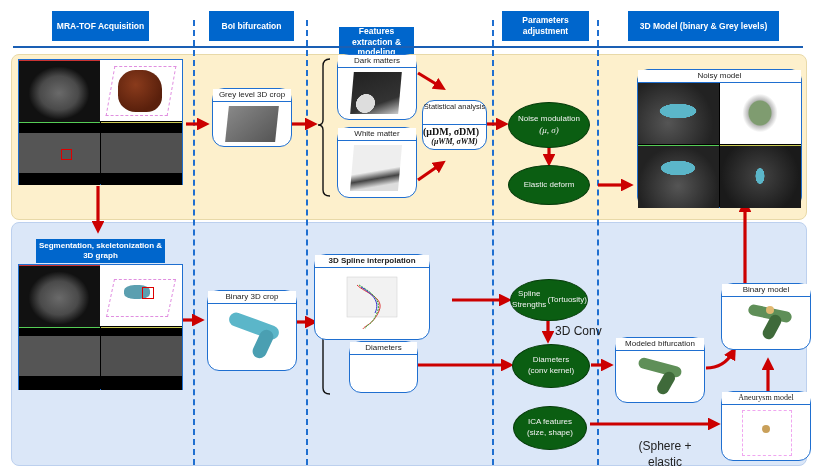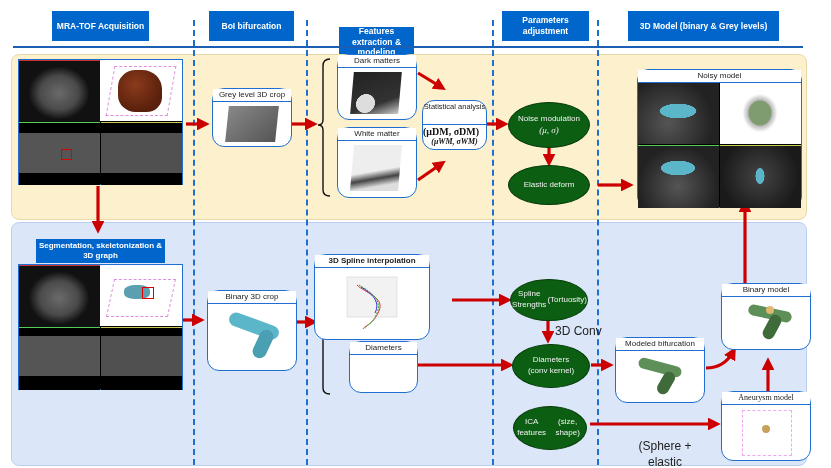--- a/index.html
+++ b/index.html
@@ -155,21 +155,21 @@
   <span>Spline Strengths</span>
   <span>(Tortuosity)</span>
 </div>
 <div class="lbl" style="left:555px;top:324px;">3D Conv</div>
 
 <div class="ellipse" style="left:512px;top:344px;width:76px;height:42px;flex-direction:column;">
   <span>Diameters</span>
   <span>(conv kernel)</span>
 </div>
 
-<div class="ellipse" style="left:513px;top:406px;width:72px;height:42px;flex-direction:row;">
+<div class="ellipse" style="left:513px;top:406px;width:72px;height:42px;flex-direction:column;">
   <span>ICA features</span>
   <span>(size, shape)</span>
 </div>
 
 <div class="box" style="left:615px;top:337px;width:88px;height:64px;">
   <div class="ttl">Modeled bifurcation</div>
   <div style="position:absolute;left:22px;top:24px;width:44px;height:11px;border-radius:6px;background:#5f8f58;transform:rotate(15deg);"></div>
   <div style="position:absolute;left:44px;top:33px;width:12px;height:24px;border-radius:6px;background:#3f6a3a;transform:rotate(30deg);"></div>
 </div>
 

